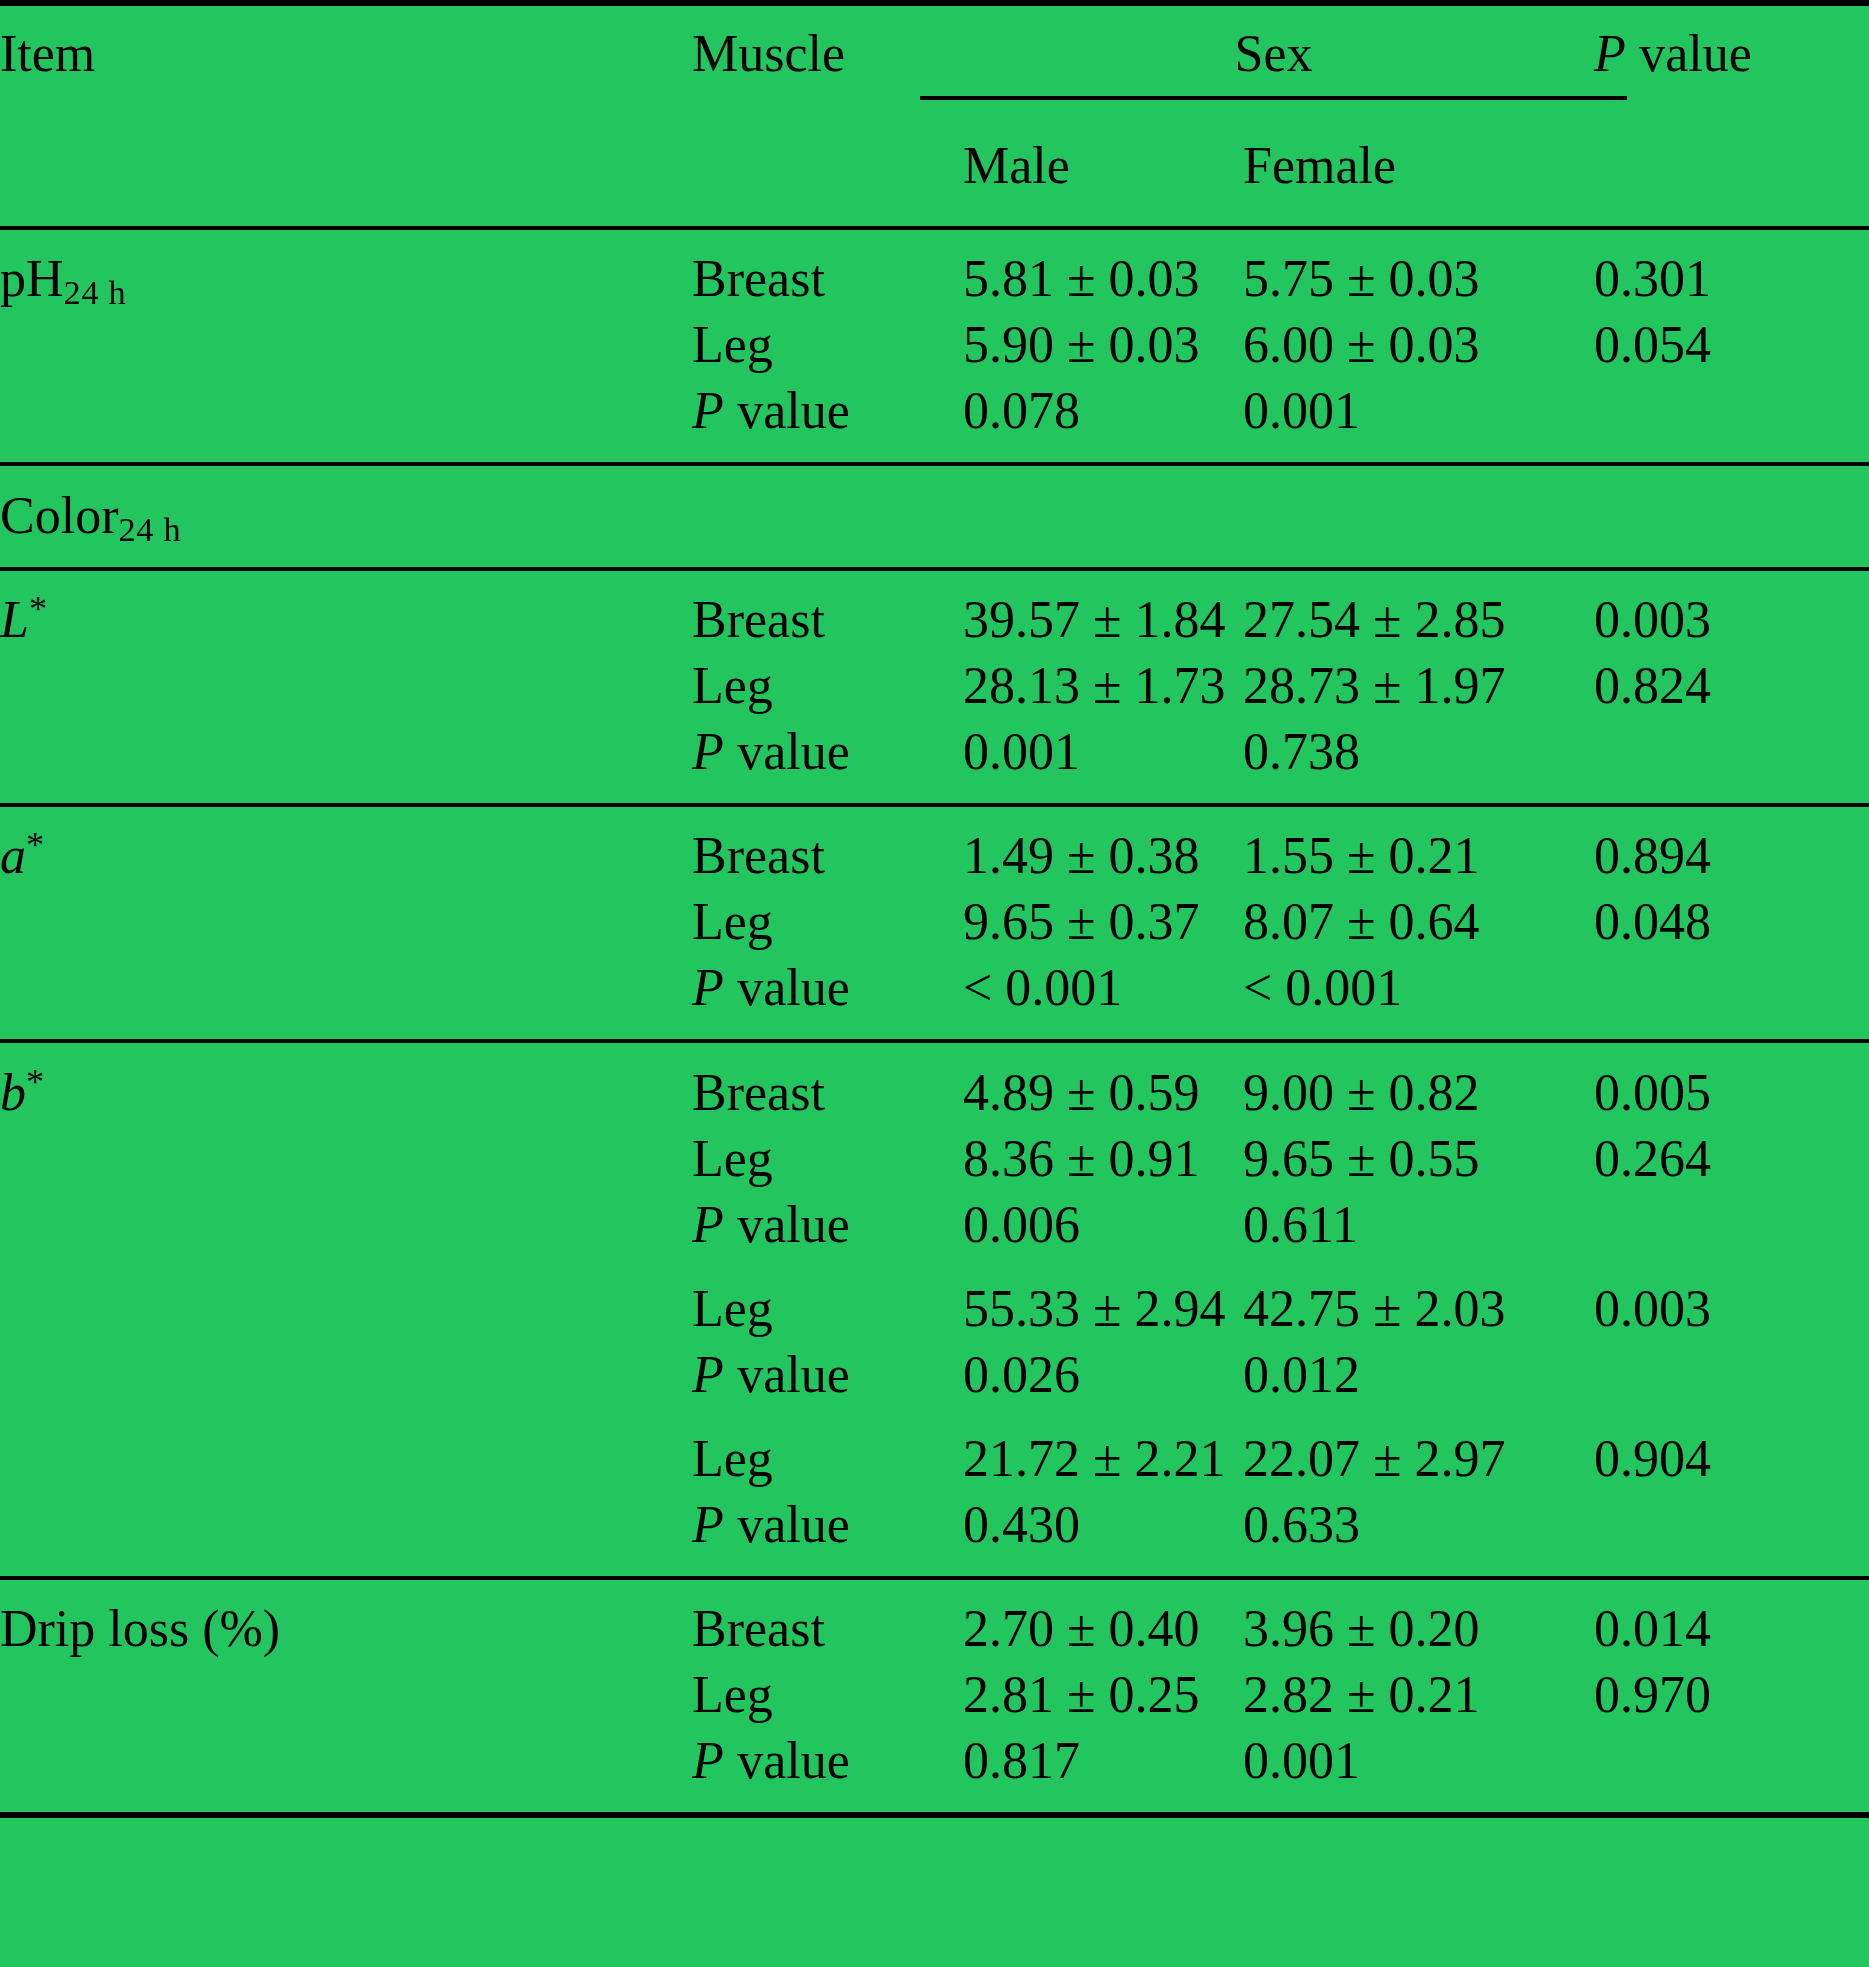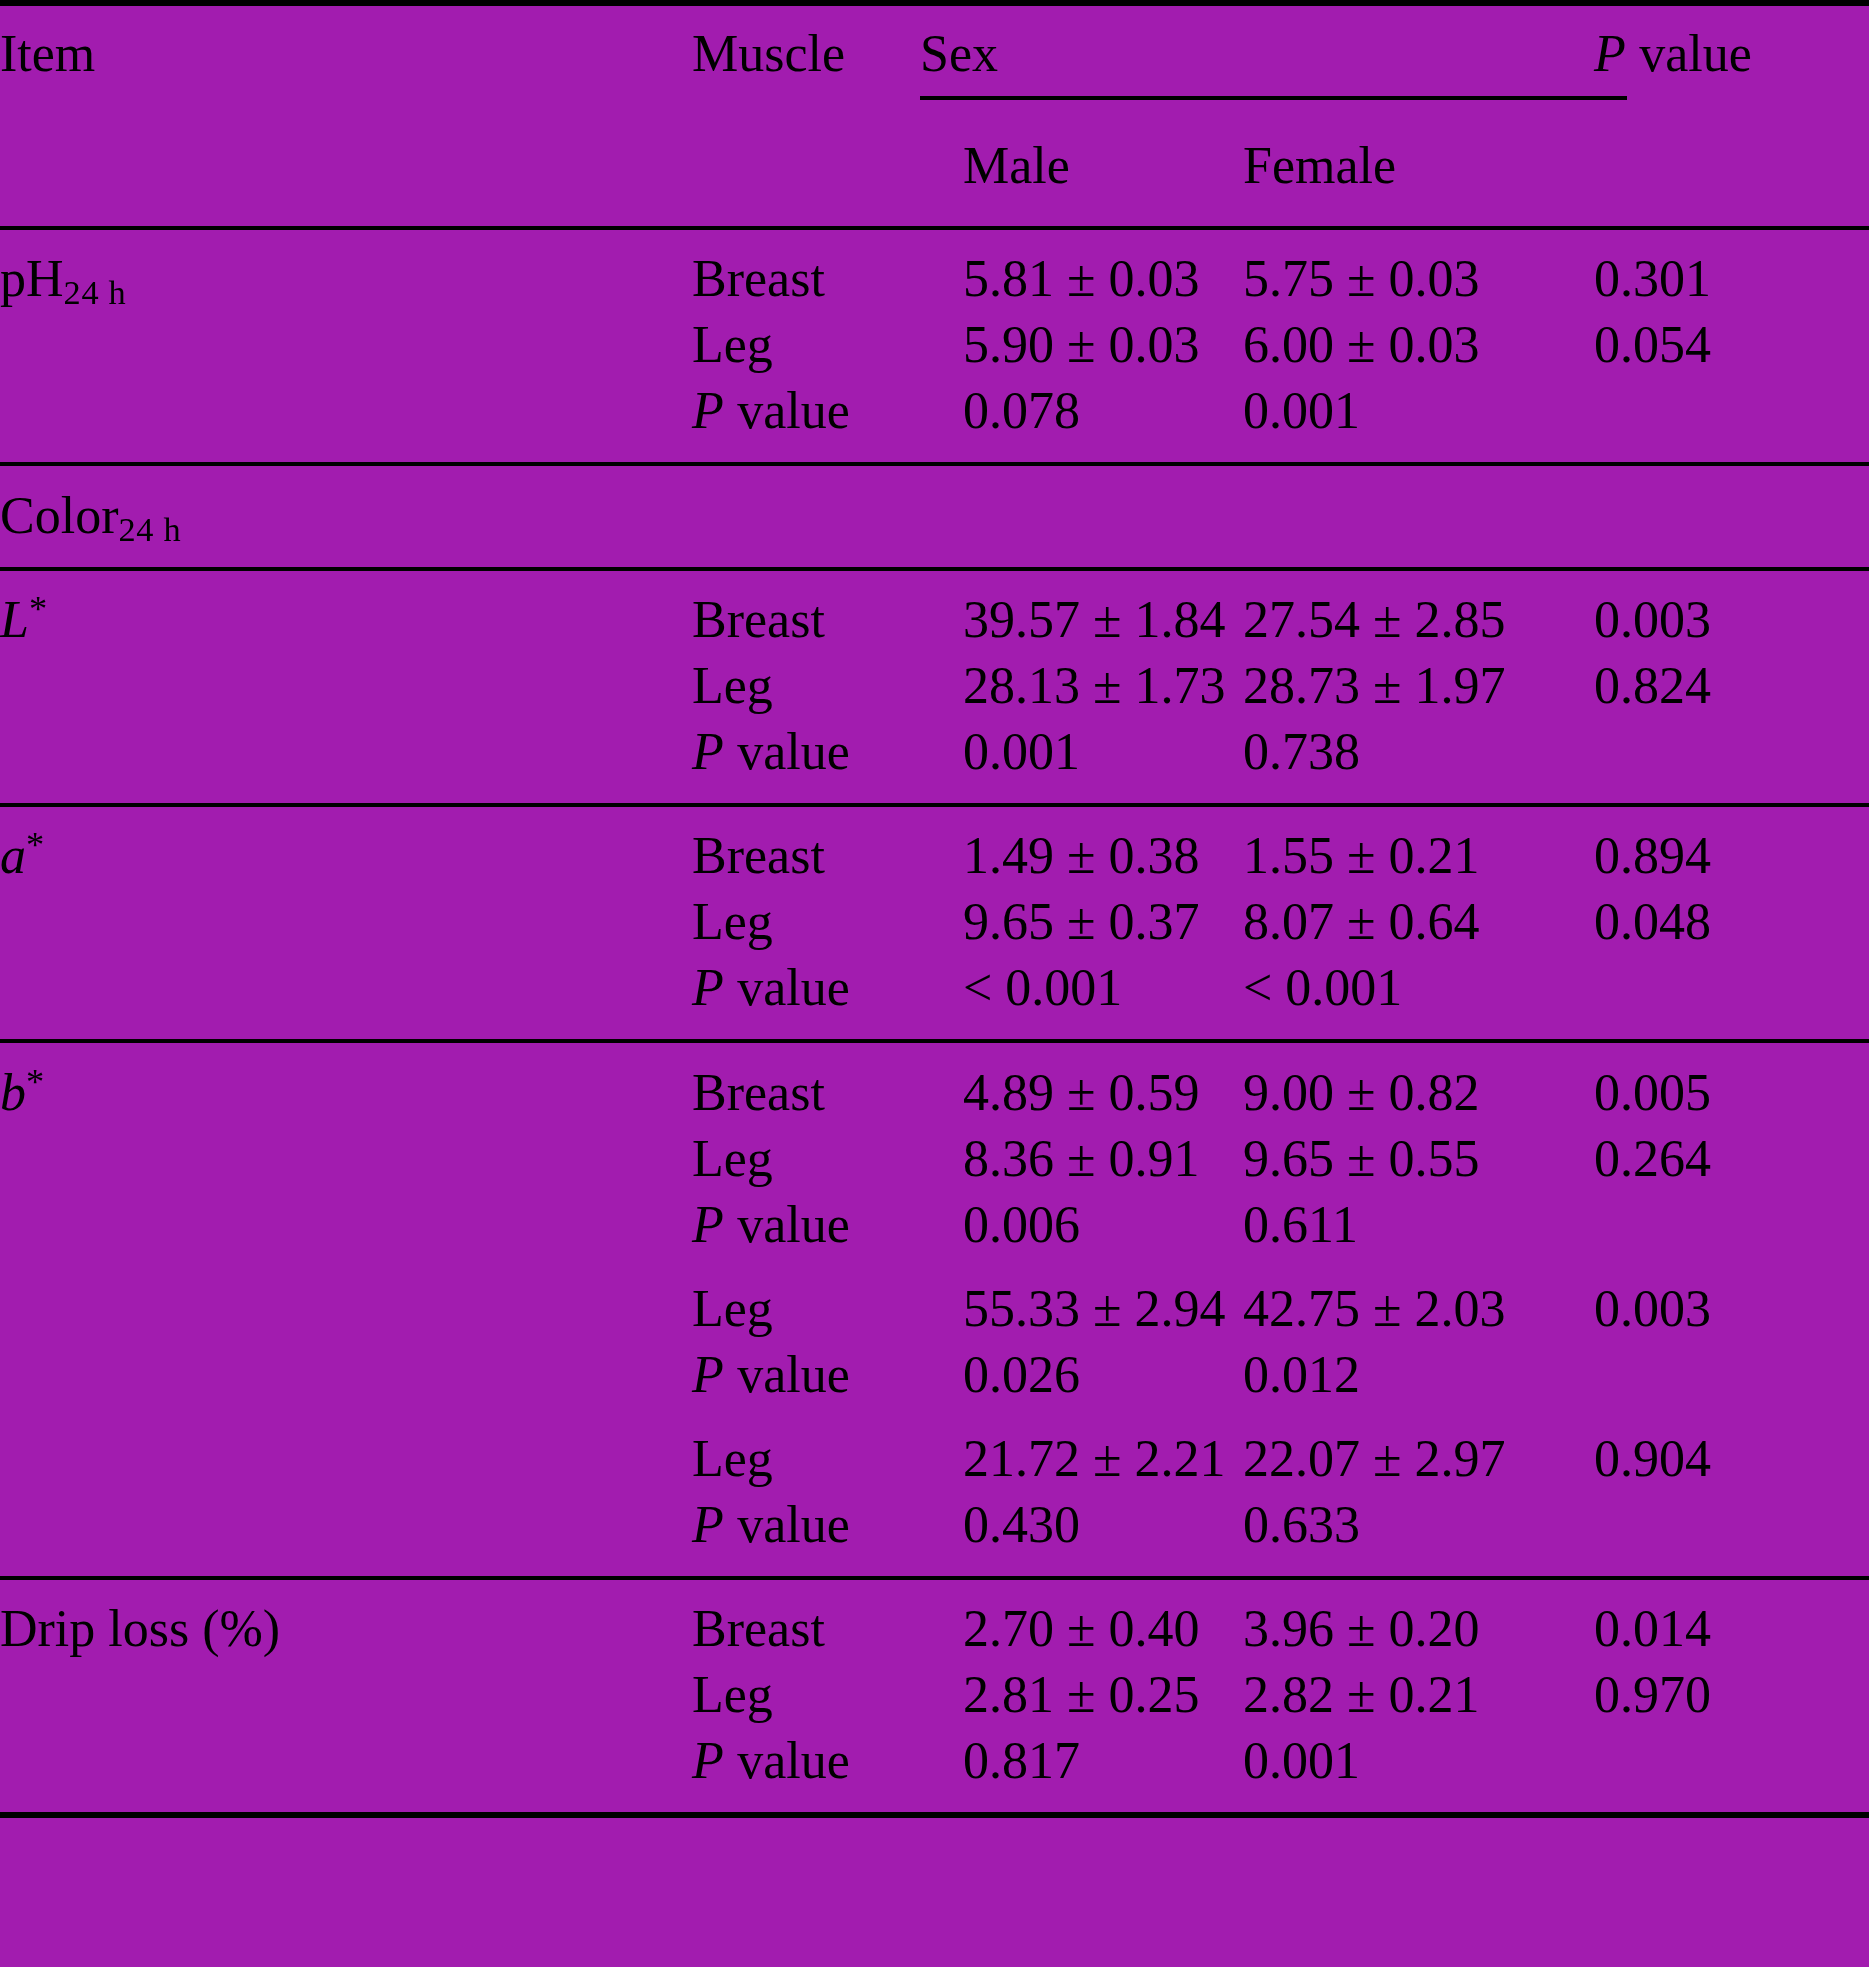--- a/index.html
+++ b/index.html
@@ -4,21 +4,21 @@
 <style>
   html, body {
     margin: 0;
     padding: 0;
     background: #ffffff;
     color: #000000;
   }
   .page {
     width: 1870px;
     height: 1968px;
-    background: #a21caf;
+    background: #22c55e;
     overflow: hidden;
     font-family: "Liberation Serif", serif;
   }
   table.tbl {
     border-collapse: collapse;
     table-layout: fixed;
     width: 1870px;
     font-size: 52px;
     color: #000;
     border-top: 6.3px solid #000;
@@ -31,20 +31,21 @@
     text-align: left;
     vertical-align: baseline;
     line-height: 66px;
     white-space: nowrap;
     overflow: visible;
   }
   
   tr.h1 th { vertical-align: top; padding-top: 14.5px; height: 100px; }
   tr.h2 th { vertical-align: top; padding-top: 12.7px; height: 93px; border-bottom: 4.5px solid #000; font-family: Liberation Serif, serif; }
   .sex-wrap {
+    text-align: center;
     border-bottom: 4.5px solid #000;
     padding-bottom: 9px;
     margin-left: -43px;
     margin-right: -33px;
   }
   
   .c-item   { padding-left: 30px; }
   .num      { text-align: right; }
   .c-p      { padding-right: 33px; }
   

